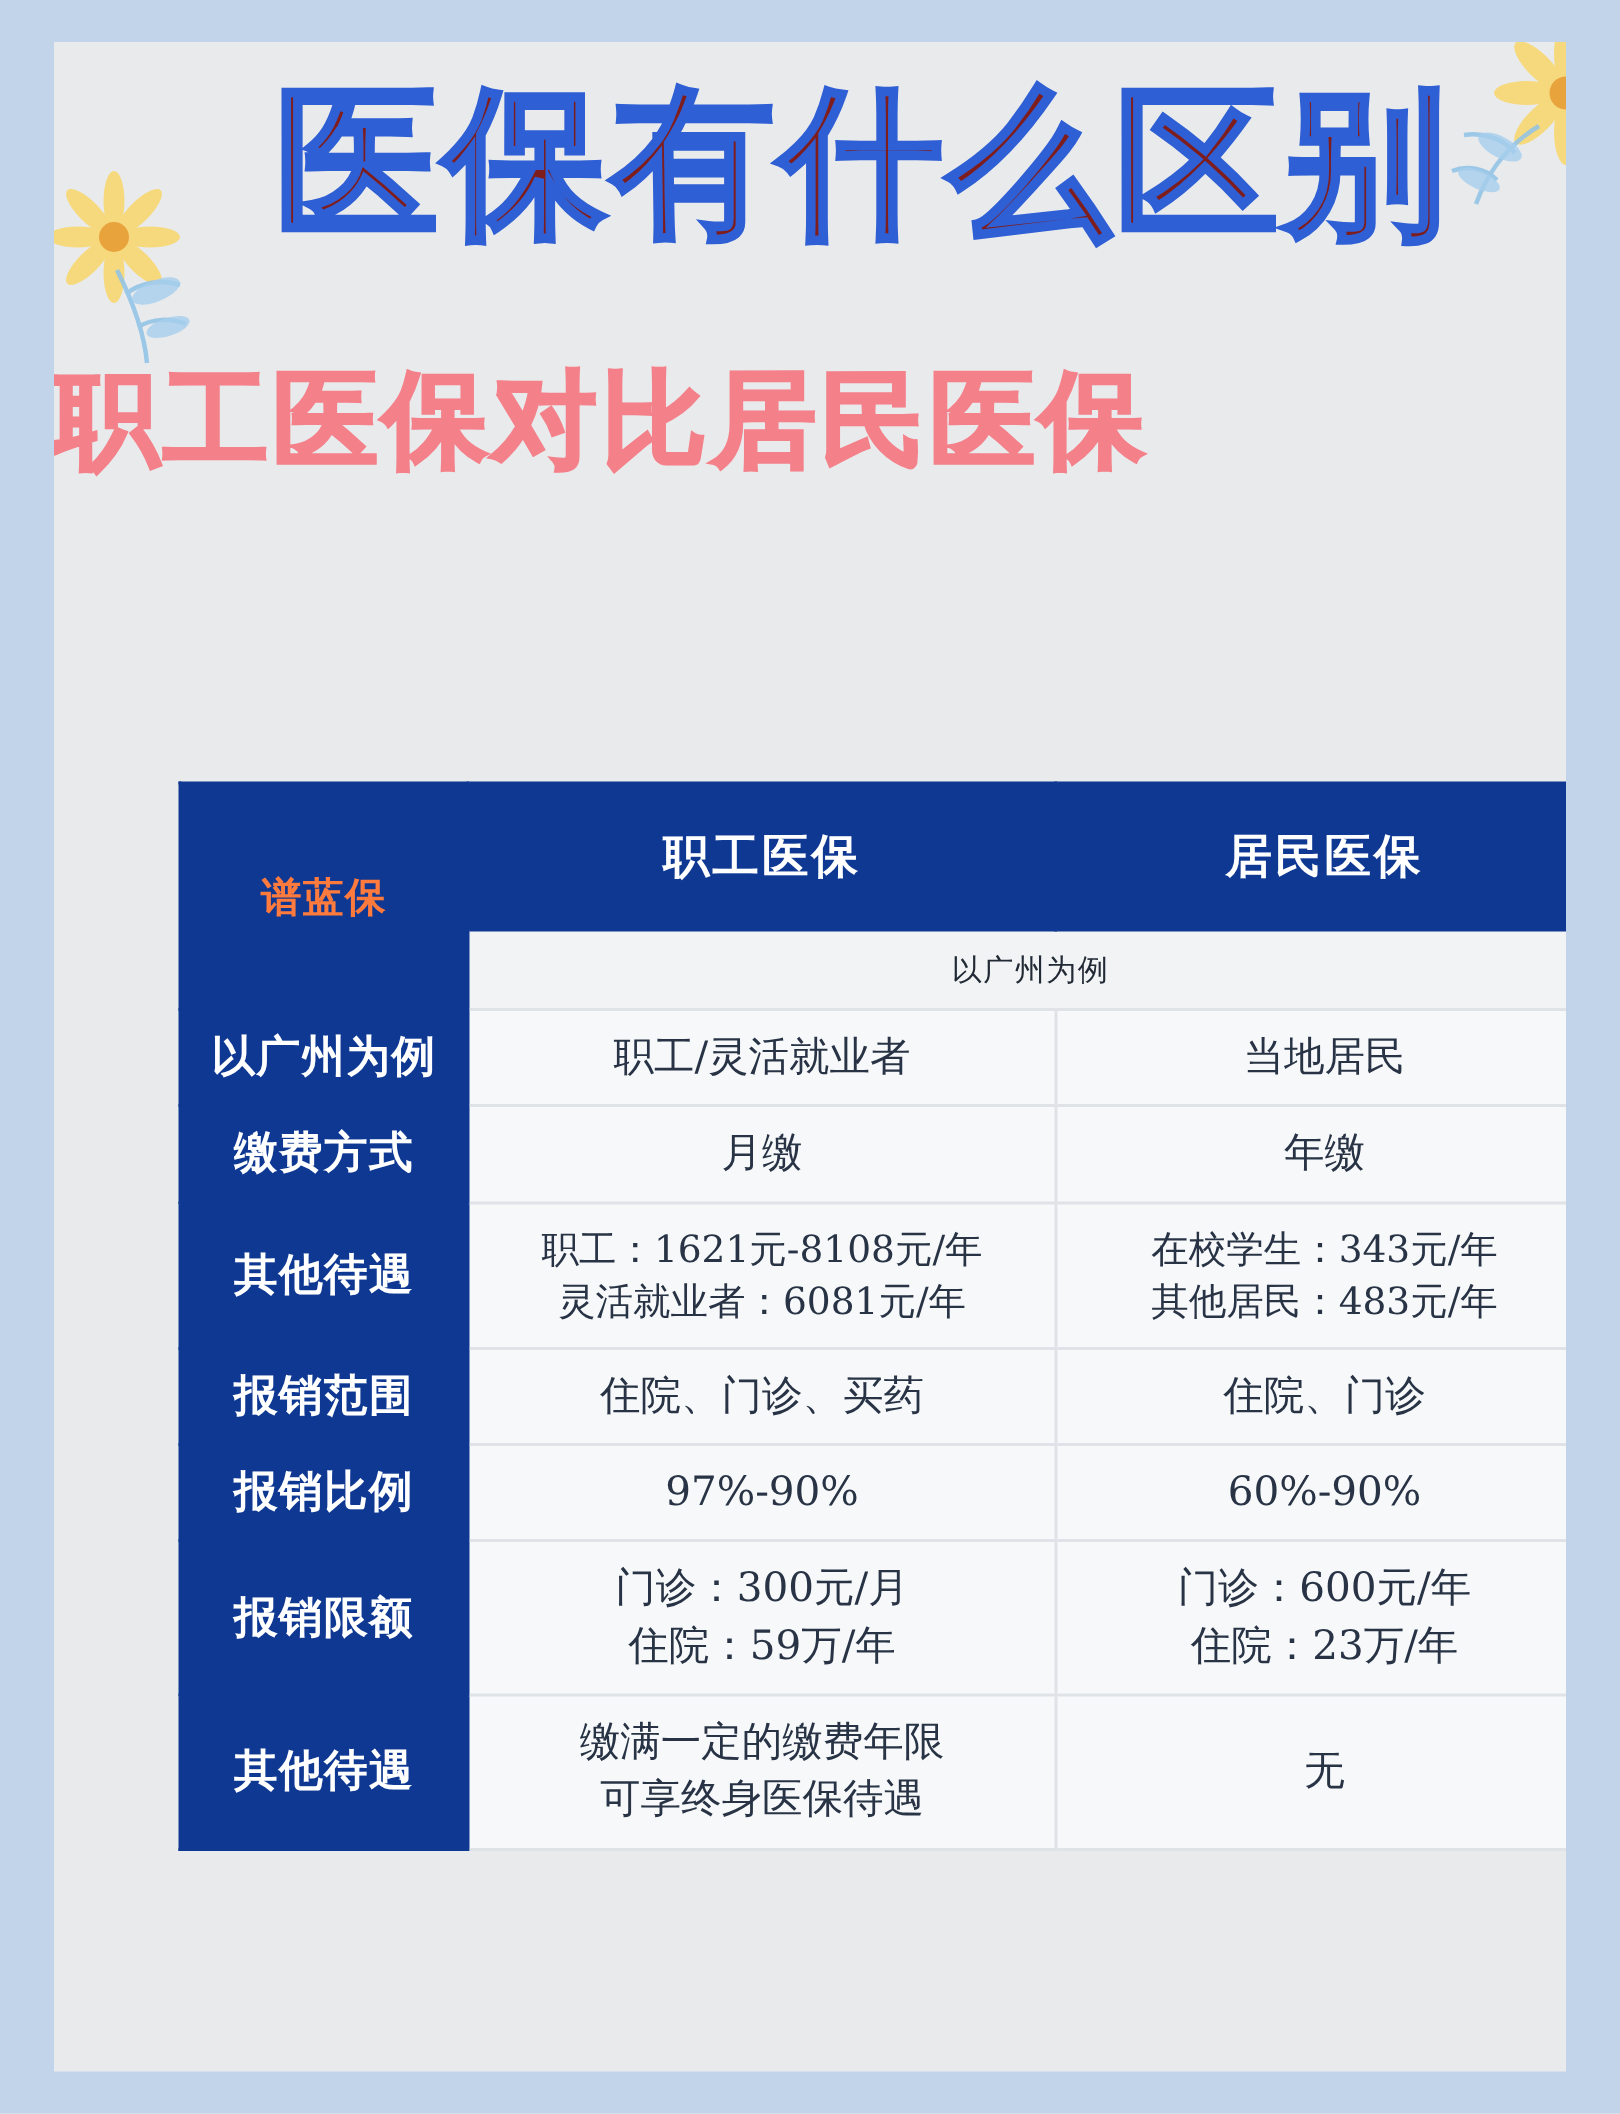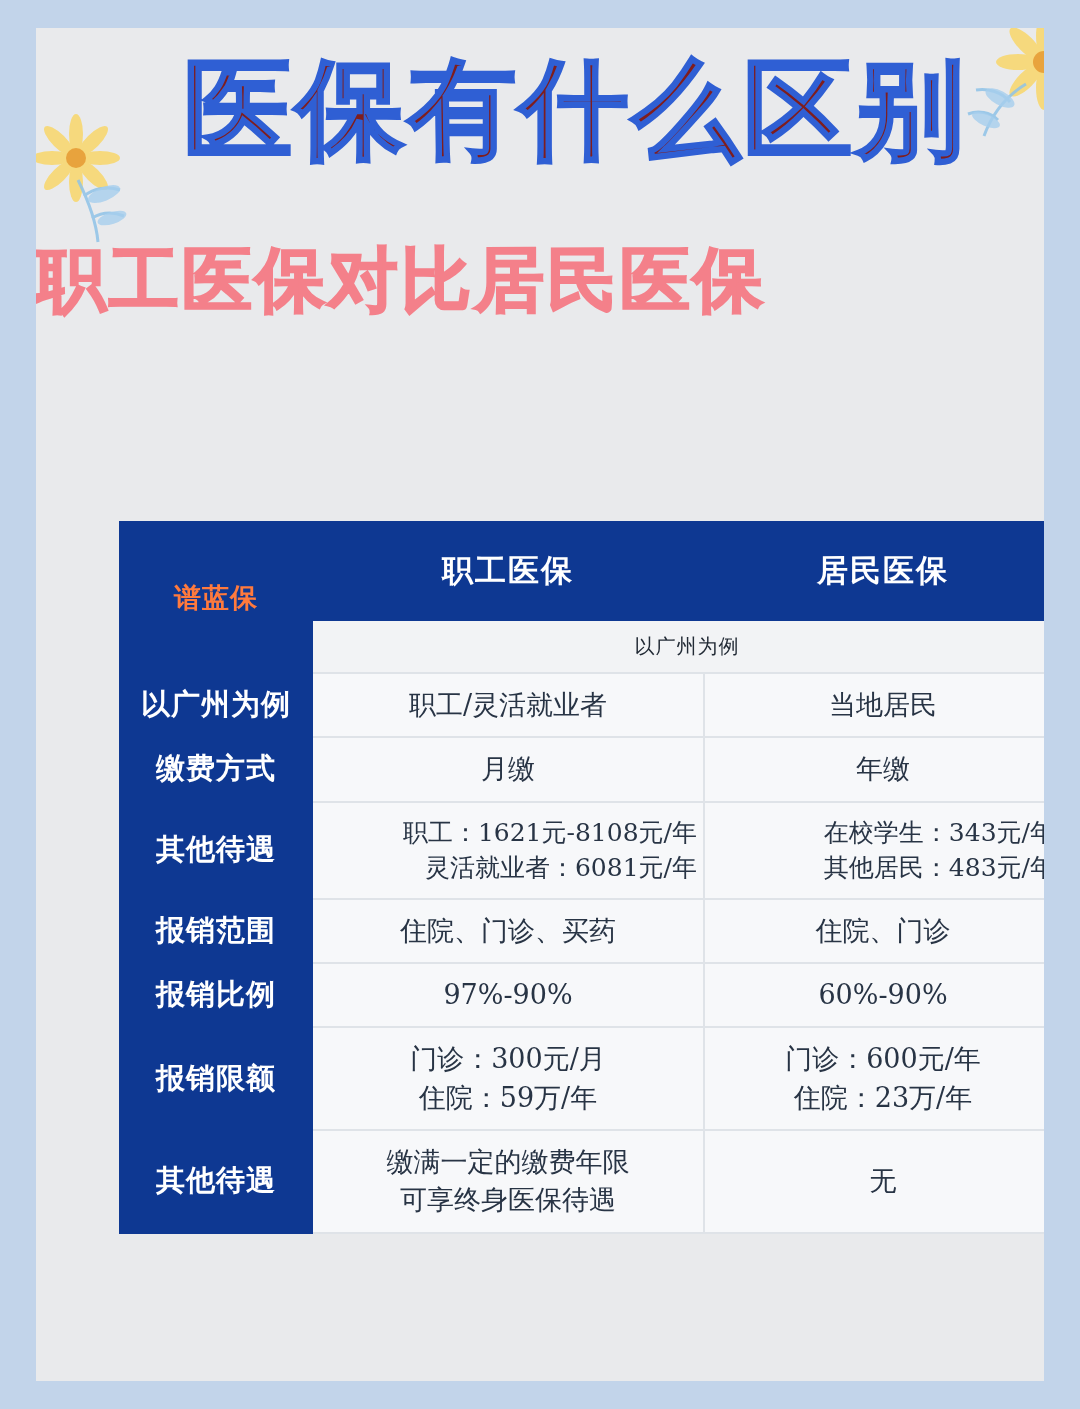--- a/index.html
+++ b/index.html
@@ -115,21 +115,20 @@
   }
   .val {
     background: #f7f8fa;
     color: #283445;
     font-size: 27px;
     line-height: 1.42;
     padding: 12px 6px;
   }
   .val.small {
     font-size: 25px;
-    text-align: right;
   }
   .val .line { display: block; white-space: nowrap; }
 </style>
 </head>
 <body>
 
 <div class="poster">
 
   <svg class="flower" style="left:930px; top:-10px;" width="150" height="150" viewBox="0 0 150 150">
     <g transform="translate(78,44)">

